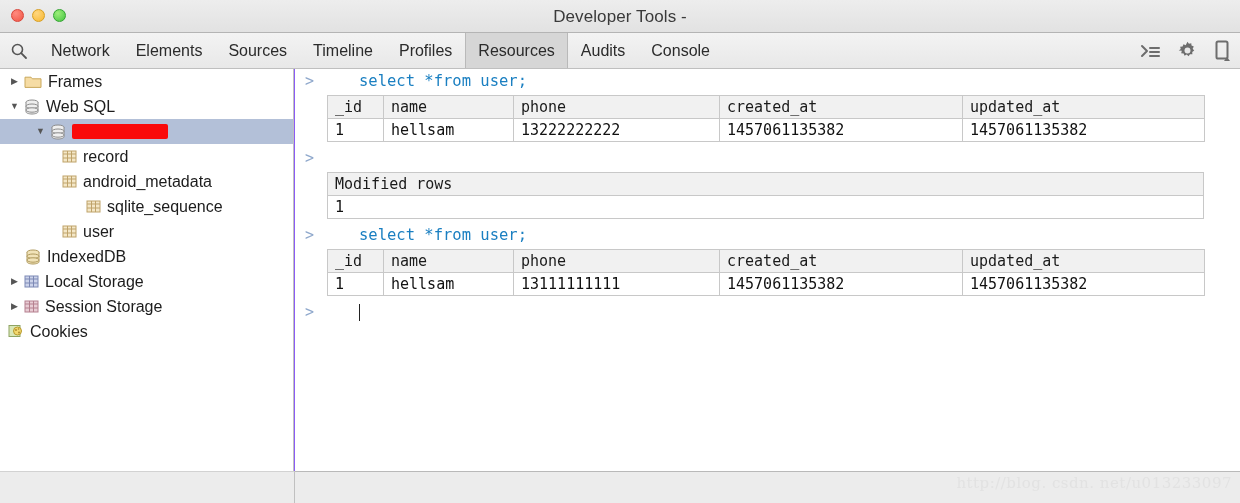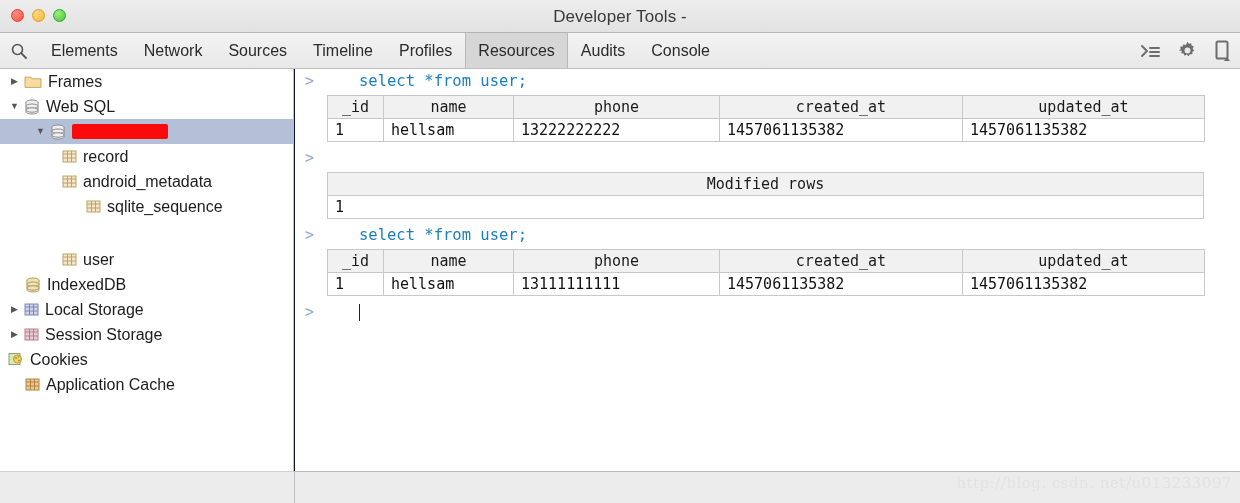--- a/index.html
+++ b/index.html
@@ -9,21 +9,21 @@
   }
   body {
     font-family: "Liberation Sans", sans-serif;
     -webkit-font-smoothing: antialiased;
   }
   #app {
     position: relative;
     width: 1240px;
     height: 503px;
     overflow: hidden;
-    background: #0f172a;
+    background: #8b5cf6;
     box-sizing: border-box;
   }
 
   
   .titlebar {
     position: absolute;
     left: 0; top: 0;
     width: 1240px;
     height: 33px;
     background: linear-gradient(to bottom, #ededed 0%, #e2e2e2 100%);
@@ -233,21 +233,20 @@
     padding: 2px 7px;
     height: 21px;
     color: #111;
     white-space: nowrap;
     overflow: hidden;
     box-sizing: border-box;
   }
   table.result th {
     background: #f1f1f1;
     color: #1a1a1a;
-    text-align: center;
   }
   table.result td { background: #ffffff; }
 
   .watermark {
     position: absolute;
     right: 8px;
     top: 474px;
     font-family: "DejaVu Serif", serif;
     font-size: 15px;
     color: #e2e2e2;
@@ -271,22 +270,22 @@
   </div>
 
   <div class="toolbar">
     <div class="search-btn">
       <svg class="ico-svg" width="18" height="18" viewBox="0 0 18 18">
         <circle cx="7.5" cy="7.5" r="5" fill="none" stroke="#555" stroke-width="1.6"></circle>
         <line x1="11.2" y1="11.2" x2="16" y2="16" stroke="#555" stroke-width="1.8" stroke-linecap="round"></line>
       </svg>
     </div>
     <div class="tabs">
+      <div class="tab">Network</div>
       <div class="tab">Elements</div>
-      <div class="tab">Network</div>
       <div class="tab">Sources</div>
       <div class="tab">Timeline</div>
       <div class="tab">Profiles</div>
       <div class="tab active">Resources</div>
       <div class="tab">Audits</div>
       <div class="tab">Console</div>
     </div>
     <div class="toolbar-right">
       <div class="tb-icon">
         <svg class="ico-svg" width="21" height="16" viewBox="0 0 21 16">
@@ -381,21 +380,21 @@
           <rect x="1" y="2" width="13" height="11" fill="#f4e7c7" stroke="#bfa36a"></rect>
           <line x1="1" y1="5" x2="14" y2="5" stroke="#bfa36a"></line>
           <line x1="1" y1="9" x2="14" y2="9" stroke="#bfa36a"></line>
           <line x1="5.5" y1="2" x2="5.5" y2="13" stroke="#bfa36a"></line>
           <line x1="9.5" y1="2" x2="9.5" y2="13" stroke="#bfa36a"></line>
         </svg>
       </span>
       <span>sqlite_sequence</span>
     </div>
 
-    <div class="tree-row" style="padding-left:62px;margin-top:28px;">
+    <div class="tree-row" style="padding-left:62px;">
       <span class="t-icon">
         <svg class="ico-svg" width="15" height="15" viewBox="0 0 15 15">
           <rect x="1" y="2" width="13" height="11" fill="#f4e7c7" stroke="#bfa36a"></rect>
           <line x1="1" y1="5" x2="14" y2="5" stroke="#bfa36a"></line>
           <line x1="1" y1="9" x2="14" y2="9" stroke="#bfa36a"></line>
           <line x1="5.5" y1="2" x2="5.5" y2="13" stroke="#bfa36a"></line>
           <line x1="9.5" y1="2" x2="9.5" y2="13" stroke="#bfa36a"></line>
         </svg>
       </span>
       <span>user</span>
@@ -447,32 +446,20 @@
           <rect x="1" y="1.5" width="11" height="11" fill="#d9e8b8" stroke="#8fa463"></rect>
           <circle cx="9.5" cy="7" r="4" fill="#f3d86e" stroke="#b79a2e"></circle>
           <circle cx="8" cy="6" r="0.9" fill="#a8852a"></circle>
           <circle cx="11" cy="8.5" r="0.9" fill="#a8852a"></circle>
           <circle cx="10.5" cy="5" r="0.8" fill="#a8852a"></circle>
         </svg>
       </span>
       <span>Cookies</span>
     </div>
 
-    <div class="tree-row" style="padding-left:25px;">
-      <span class="t-icon">
-        <svg class="ico-svg" width="15" height="15" viewBox="0 0 15 15">
-          <rect x="1" y="2" width="13" height="11" fill="#eec889" stroke="#b2834a"></rect>
-          <line x1="1" y1="5" x2="14" y2="5" stroke="#b2834a"></line>
-          <line x1="1" y1="9" x2="14" y2="9" stroke="#b2834a"></line>
-          <line x1="5.5" y1="2" x2="5.5" y2="13" stroke="#b2834a"></line>
-          <line x1="9.5" y1="2" x2="9.5" y2="13" stroke="#b2834a"></line>
-        </svg>
-      </span>
-      <span>Application Cache</span>
-    </div>
   </div>
 
   <div class="console">
 
     <div class="entry">
       <div class="cmd-line">
         <span class="prompt">&gt;</span>
         <span class="cmd-text">select *from user;</span>
       </div>
       <table class="result">

